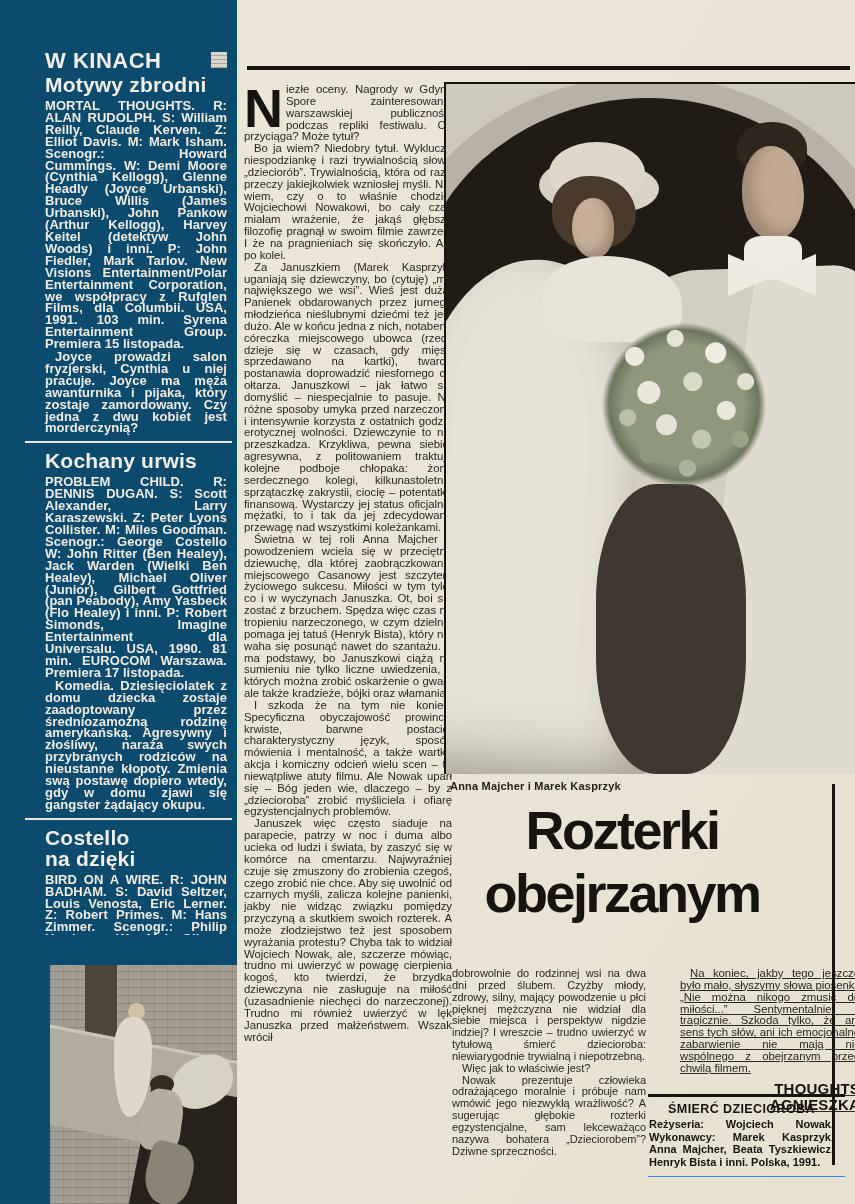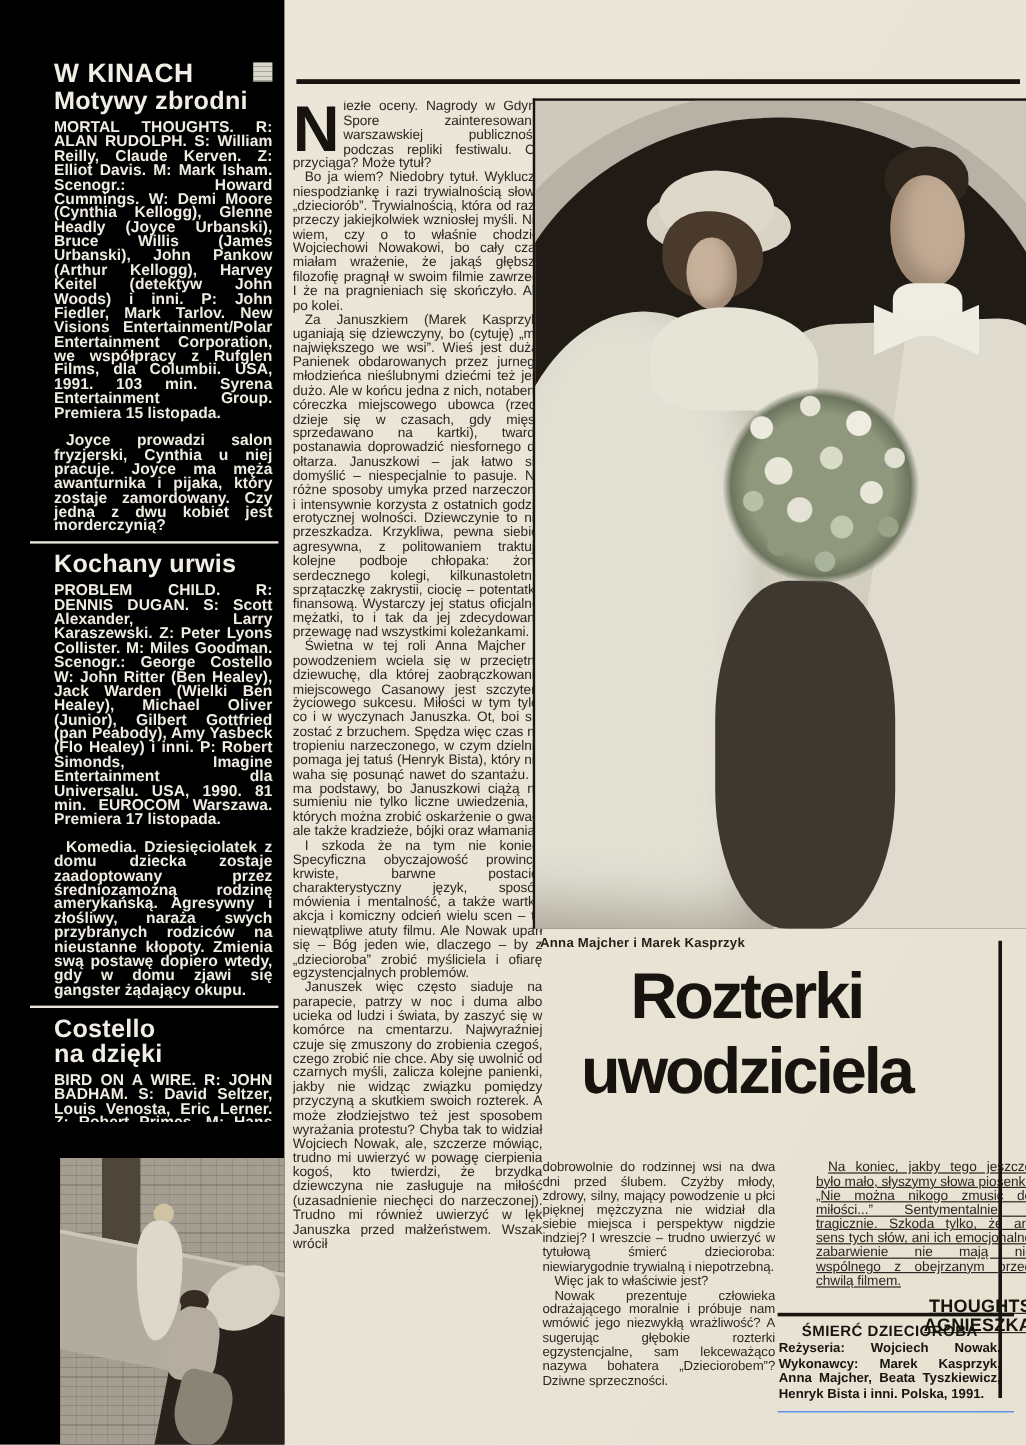--- a/index.html
+++ b/index.html
@@ -2,31 +2,31 @@
 <html><head>
 <meta charset="utf-8">
 <style>
   html,body{margin:0;padding:0;}
   body{
     width:855px;height:1204px;position:relative;overflow:hidden;
     background:linear-gradient(120deg,#ece7d8 0%,#e9e4d5 55%,#e6e1d1 100%);
     font-family:"Liberation Sans", sans-serif;color:#2b2722;
   }
   
-  .left-panel{position:absolute;left:0;top:0;width:237px;height:1204px;background:#000000;color:#f1eee5;}
+  .left-panel{position:absolute;left:0;top:0;width:237px;height:1204px;background:#0c4a6e;color:#f1eee5;}
   .panel-content{padding:50px 10px 0 45px;height:885px;overflow:hidden;}
   .kicker-row{display:flex;justify-content:space-between;align-items:flex-start;}
   .kicker{font-size:22px;font-weight:bold;letter-spacing:.5px;line-height:22px;margin:0;}
   .sq-icon{width:16px;height:16px;background:#d9d6cc;margin-top:2px;
     background-image:repeating-linear-gradient(0deg,rgba(120,120,110,.5) 0 1px,transparent 1px 4px);}
   .review-title{font-size:21px;font-weight:bold;line-height:21px;margin:2px 0 5px 0;letter-spacing:.2px;}
   .review-title.mt{margin-top:7px;}
   .panel-text{font-size:13px;font-weight:bold;line-height:11.9px;text-align:justify;margin:0;
     letter-spacing:.05px;color:#efece2;}
-  .panel-syn{text-indent:10px;margin-top:11px;}
+  .panel-syn{text-indent:10px;margin-top:1px;}
   .divider{border:none;border-top:2px solid #e9e5da;margin:7px 0 6px -20px;width:207px;}
   .fot-credit{position:absolute;left:45px;top:936px;width:182px;text-align:right;font-size:11px;
     font-weight:bold;color:#efece2;margin-top:30px;}
   
   .photo-still{position:absolute;left:50px;top:965px;width:187px;height:239px;overflow:hidden;
     background-color:#a49e92;
     background-image:repeating-linear-gradient(0deg,rgba(60,50,40,.22) 0 1px,transparent 1px 8px),
       repeating-linear-gradient(90deg,rgba(60,50,40,.13) 0 1px,transparent 1px 13px);}
   .ps{position:absolute;}
   .ps-recess{left:35px;top:0;width:32px;height:88px;background:#4e463a;}
@@ -190,21 +190,21 @@
     <div class="mp mp-bride-shoulder"></div>
     <div class="mp mp-groom-hair"></div>
     <div class="mp mp-groom-face"></div>
     <div class="mp mp-shirt"></div>
     <div class="mp mp-bowtie"></div>
     <div class="mp mp-bouquet"></div>
   </div>
 
   <div class="photo-caption">Anna Majcher i Marek Kasprzyk</div>
 
-  <h1 class="headline"><span>Rozterki</span><br><span>uwodziciela</span></h1>
+  <h1 class="headline"><span>Rozterki</span><br><span>obejrzanym</span></h1>
 
   <div class="col-a">
     <p class="first">dobrowolnie do rodzinnej wsi na dwa dni przed ślubem. Czyżby młody, zdrowy, silny, mający powodzenie u płci pięknej mężczyzna nie widział dla siebie miejsca i perspektyw nigdzie indziej? I wreszcie – trudno uwierzyć w tytułową śmierć dziecioroba: niewiarygodnie trywialną i niepotrzebną.</p>
     <p>Więc jak to właściwie jest?</p>
     <p>Nowak prezentuje człowieka odrażającego moralnie i próbuje nam wmówić jego niezwykłą wrażliwość? A sugerując głębokie rozterki egzystencjalne, sam lekceważąco nazywa bohatera „Dzieciorobem”? Dziwne sprzeczności.</p>
   </div>
 
   <div class="col-b">
     <p>Na koniec, jakby tego jeszcze było mało, słyszymy słowa piosenki: „Nie można nikogo zmusić do miłości...” Sentymentalnie i tragicznie. Szkoda tylko, że ani sens tych słów, ani ich emocjonalne zabarwienie nie mają nic wspólnego z obejrzanym przed chwilą filmem.</p>
     <div class="author"><span>THOUGHTS</span><br><span>AGNIESZKA</span></div>

